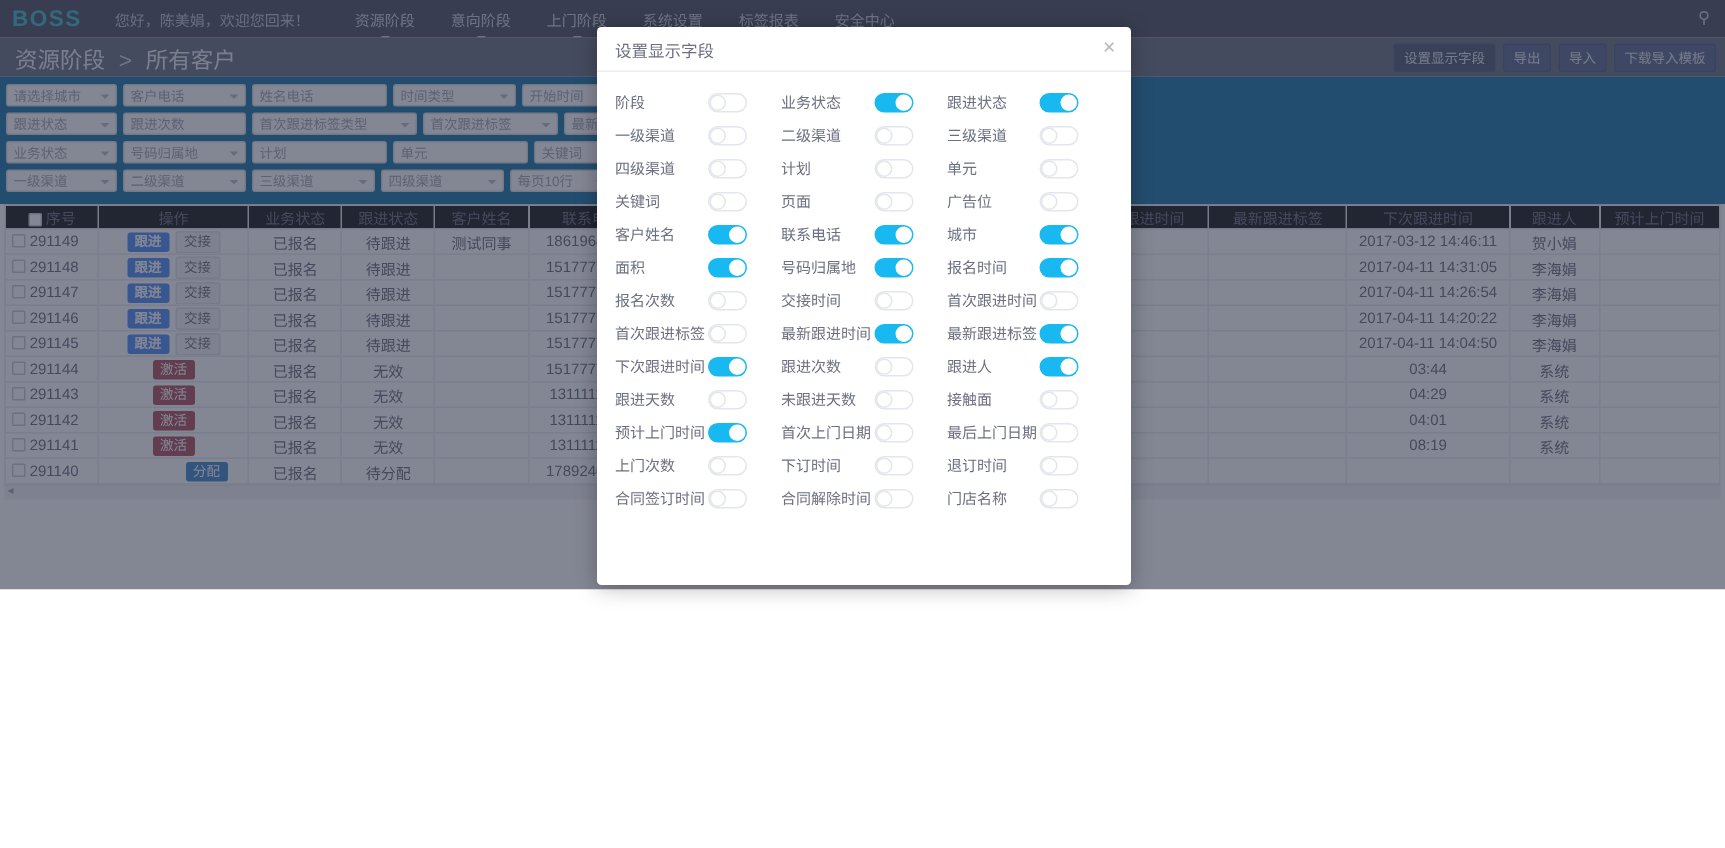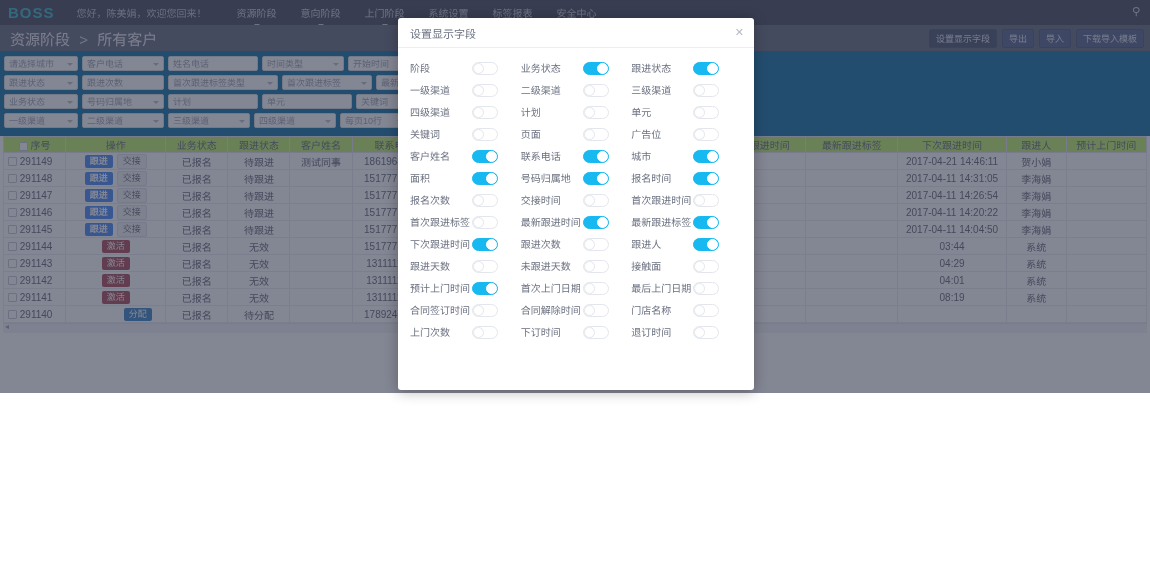--- a/index.html
+++ b/index.html
@@ -125,21 +125,21 @@
   .w1 { width: 74px; } .w2 { width: 82px; } .w3 { width: 90px; }
   .w4 { width: 68px; } .w5 { width: 110px; } .w6 { width: 56px; }
   .fctl.btn-search {
     background: #4aa3ef; color: #fff; border-color: #3f93dd;
     justify-content: center; width: 44px;
   }
   
   .tablewrap { background: #fff; padding: 0 3px; }
   table.grid { width: 1144px; border-collapse: collapse; table-layout: fixed; }
   table.grid th {
-    background: #bef264;
+    background: #000000;
     border: 1px solid #dfe3ea;
     font-weight: normal;
     font-size: 10px;
     color: #5b6272;
     height: 15px;
     padding: 0 3px;
     text-align: center;
     white-space: nowrap;
     overflow: hidden;
   }
@@ -406,21 +406,21 @@
             <td class="c">已报名</td>
             <td class="c st-orange">待跟进</td>
             <td class="c">测试同事</td>
             <td class="c">18619640845</td>
             <td class="c"></td>
             <td class="c"></td>
             <td class="c"></td>
             <td class="c"></td>
             <td class="c"></td>
             <td class="c"></td>
-            <td class="c">2017-04-21 14:46:11</td>
+            <td class="c">2017-03-12 14:46:11</td>
             <td class="c">贺小娟</td>
             <td class="c"></td>
           </tr>
           <tr>
             <td><span class="cbx"></span> <span>291148</span></td>
             <td class="c"><span class="minibtn mb-blue">跟进</span><span class="minibtn mb-plain">交接</span></td>
             <td class="c">已报名</td>
             <td class="c st-orange">待跟进</td>
             <td class="c"></td>
             <td class="c">15177777006</td>
@@ -813,52 +813,52 @@
         </div>
         <div class="fieldcell">
           <span class="flabel">最后上门日期</span>
           <span class="switch">
             <span class="knob"></span>
           </span>
         </div>
       </div>
       <div class="fieldrow">
         <div class="fieldcell">
+          <span class="flabel">上门次数</span>
+          <span class="switch">
+            <span class="knob"></span>
+          </span>
+        </div>
+        <div class="fieldcell">
+          <span class="flabel">下订时间</span>
+          <span class="switch">
+            <span class="knob"></span>
+          </span>
+        </div>
+        <div class="fieldcell">
+          <span class="flabel">退订时间</span>
+          <span class="switch">
+            <span class="knob"></span>
+          </span>
+        </div>
+      </div>
+      <div class="fieldrow">
+        <div class="fieldcell">
           <span class="flabel">合同签订时间</span>
           <span class="switch">
             <span class="knob"></span>
           </span>
         </div>
         <div class="fieldcell">
           <span class="flabel">合同解除时间</span>
           <span class="switch">
             <span class="knob"></span>
           </span>
         </div>
         <div class="fieldcell">
           <span class="flabel">门店名称</span>
-          <span class="switch">
-            <span class="knob"></span>
-          </span>
-        </div>
-      </div>
-      <div class="fieldrow">
-        <div class="fieldcell">
-          <span class="flabel">上门次数</span>
-          <span class="switch">
-            <span class="knob"></span>
-          </span>
-        </div>
-        <div class="fieldcell">
-          <span class="flabel">下订时间</span>
-          <span class="switch">
-            <span class="knob"></span>
-          </span>
-        </div>
-        <div class="fieldcell">
-          <span class="flabel">退订时间</span>
           <span class="switch">
             <span class="knob"></span>
           </span>
         </div>
       </div>
     </div>
 </div>
 
 </body></html>

